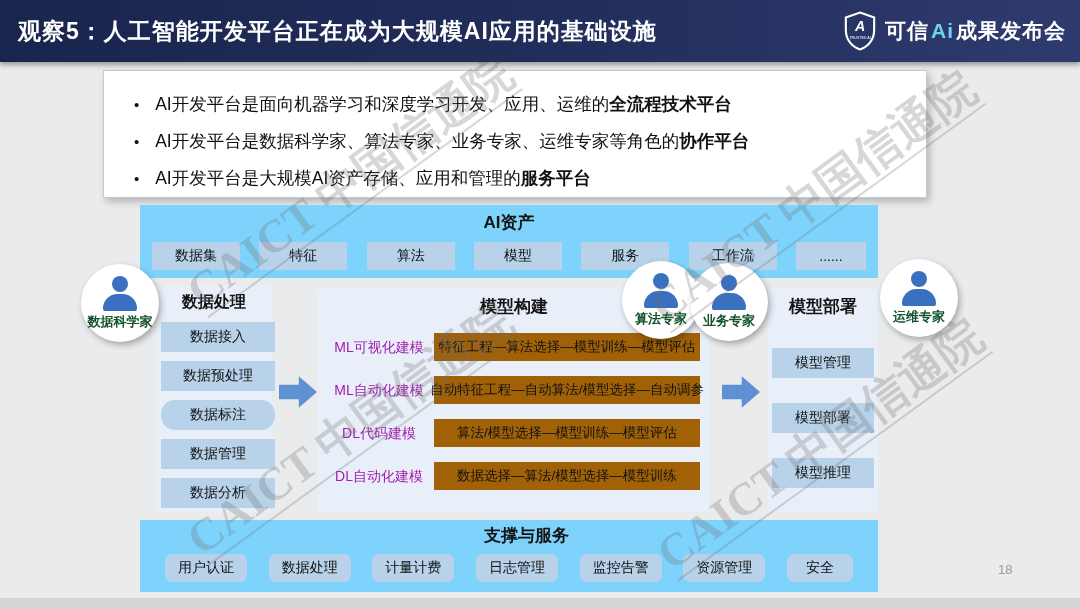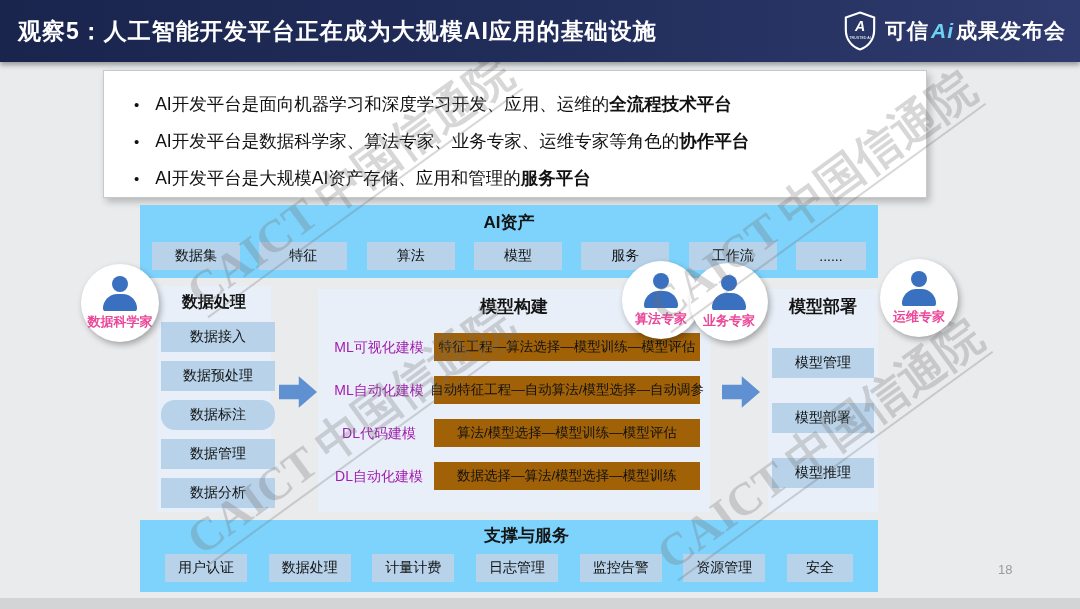--- a/index.html
+++ b/index.html
@@ -12,21 +12,21 @@
   .header{
     position:absolute;left:0;top:0;width:1080px;height:62px;z-index:20;
     background:linear-gradient(90deg,#1a254e 0%,#222e5b 55%,#2f3b6e 100%);
     box-shadow:0 3px 5px rgba(0,0,0,.35);
     display:flex;align-items:center;
   }
   .header-title{margin-left:18px;font-size:23px;font-weight:bold;color:#ffffff;letter-spacing:1px;white-space:nowrap;}
   .logo{position:absolute;right:14px;top:0;height:62px;display:flex;align-items:center;gap:8px;}
   .logo-shield{width:34px;height:40px;flex:0 0 auto;}
   .logo-text{font-size:21px;font-weight:bold;color:#ffffff;letter-spacing:1px;white-space:nowrap;display:flex;align-items:baseline;justify-content:flex-end;}
-  .logo-ai{color:#6fd2f2;font-style:italic;margin:13px 2px;}
+  .logo-ai{color:#6fd2f2;margin:13px 2px;}
   
   .bullet-box{
     position:absolute;left:103px;top:70px;width:824px;height:128px;z-index:2;
     background:#ffffff;border:1px solid #c9c9c9;box-shadow:3px 4px 7px rgba(0,0,0,.22);
     box-sizing:border-box;padding:15px 20px 0 30px;
   }
   .bullet{font-size:17.5px;color:#111;line-height:36px;white-space:nowrap;}
   .bullet::before{content:"•";margin-right:12px;font-size:15px;}
   .bullet b{font-weight:bold;}
   
@@ -45,37 +45,37 @@
   
   .dp-item{position:absolute;left:4px;width:114px;height:30px;}
   
   .mb-row{position:absolute;left:0;width:100%;height:28px;}
   .mb-label{position:absolute;left:10px;top:0;width:102px;height:28px;line-height:28px;font-size:14px;color:#a21caf;text-align:center;white-space:nowrap;}
   .mb-flow{position:absolute;left:116px;top:0;width:266px;height:28px;font-size:13.5px;background:#a16207;}
   
   .md-item{position:absolute;left:4px;width:102px;height:30px;}
   
   .support-row{display:flex;justify-content:space-between;padding:0 25px;margin-top:7px;}
-  .support-item{width:82px;height:28px;}
+  .support-item{width:82px;height:28px;border-radius:7px;}
   .support-item:last-child{width:66px;}
   
   .flow-arrow{
     position:absolute;width:38px;height:36px;background:#5f90d2;z-index:3;
     clip-path:polygon(0% 30%,52% 30%,52% 6%,100% 50%,52% 94%,52% 70%,0% 70%);
   }
   
   .role{
     position:absolute;width:78px;height:78px;border-radius:50%;background:#ffffff;z-index:5;
     box-shadow:2px 3px 6px rgba(0,0,0,.3);
     display:flex;flex-direction:column;align-items:center;justify-content:center;
   }
   .person-icon{width:40px;height:36px;position:relative;flex:0 0 auto;}
   .person-head{position:absolute;left:12px;top:0;width:16px;height:16px;border-radius:50%;background:#3a70c0;}
   .person-body{position:absolute;left:3px;top:18px;width:34px;height:17px;border-radius:17px 17px 3px 3px;background:#3a70c0;}
-  .role-label{font-size:13px;font-weight:bold;color:#ec4899;white-space:nowrap;margin-top:1px;}
+  .role-label{font-size:13px;font-weight:bold;color:#14532d;white-space:nowrap;margin-top:1px;}
   
   .wm{
     position:absolute;z-index:6;pointer-events:none;white-space:nowrap;
     font-size:46px;font-weight:bold;color:rgba(110,110,110,0.28);
     transform:translate(-50%,-50%) rotate(-36deg);
     text-decoration:underline;text-decoration-thickness:2px;text-underline-offset:10px;
     font-family:"Liberation Serif","DejaVu Serif",serif;
   }
   
   .page-number{position:absolute;left:998px;top:562px;font-size:13px;color:#9a9a9a;z-index:7;}

